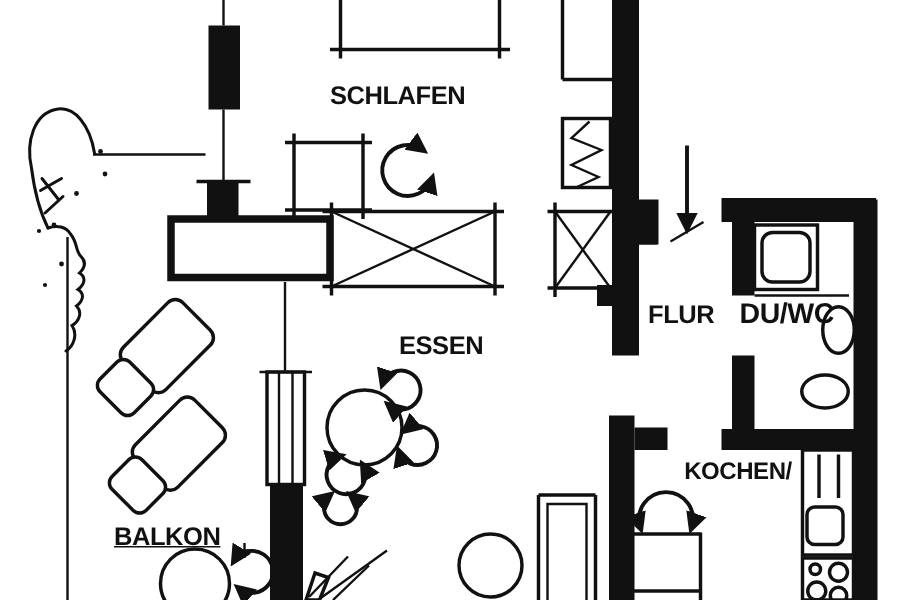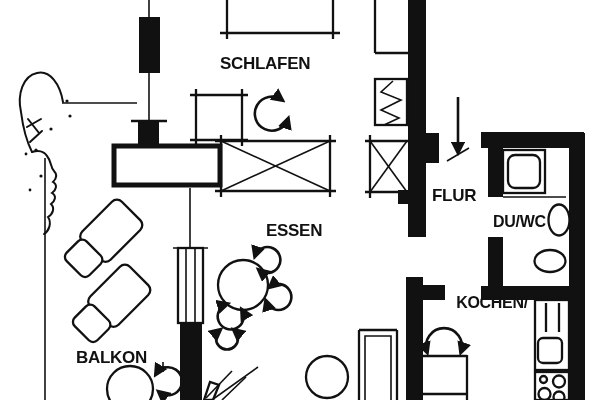--- a/index.html
+++ b/index.html
@@ -3,24 +3,24 @@
 <meta charset="utf-8">
 <style>
   html,body{margin:0;padding:0;background:#fff;}
   #stage{position:relative;width:600px;height:400px;background:#fff;overflow:hidden;
          font-family:"Liberation Sans",sans-serif;}
   #plan-svg{position:absolute;left:0;top:0;}
   .label{position:absolute;font-weight:bold;color:#111;line-height:1;
          letter-spacing:-0.3px;white-space:nowrap;}
   .lbl-schlafen{left:220px;top:55px;font-size:17px;}
   .lbl-wohnen{left:266px;top:222px;font-size:17px;}
-  .lbl-balkon{left:76px;top:349px;font-size:17px;}
-  .lbl-flur{left:432px;top:187px;font-size:17px;}
-  .lbl-duwc{left:493px;top:214px;font-size:16px;text-align:right;}
-  .lbl-kochen{left:450px;top:292px;font-size:16px;width:84px;text-align:center;line-height:1.35;}
+  .lbl-balkon{left:76px;top:349px;font-size:17px;text-decoration:underline;}
+  .lbl-flur{left:432px;top:201px;font-size:17px;}
+  .lbl-duwc{left:493px;top:200px;font-size:19px;text-align:right;}
+  .lbl-kochen{left:450px;top:304px;font-size:16px;width:84px;text-align:center;line-height:1.35;}
   
   .wall{fill:#111;stroke:none;}
   .thin{stroke:#111;stroke-width:1.6;fill:none;}
   .furn{stroke:#111;stroke-width:2.3;fill:#fff;}
   .furnln{stroke:#111;stroke-width:2.3;fill:none;}
   .thick{stroke:#111;stroke-width:5;fill:#fff;}
   .arrow{stroke:#111;stroke-width:2.6;fill:none;}
   .sketch{stroke:#111;stroke-width:2;fill:none;stroke-linecap:round;}
   .dot{fill:#111;stroke:none;}
 </style>

